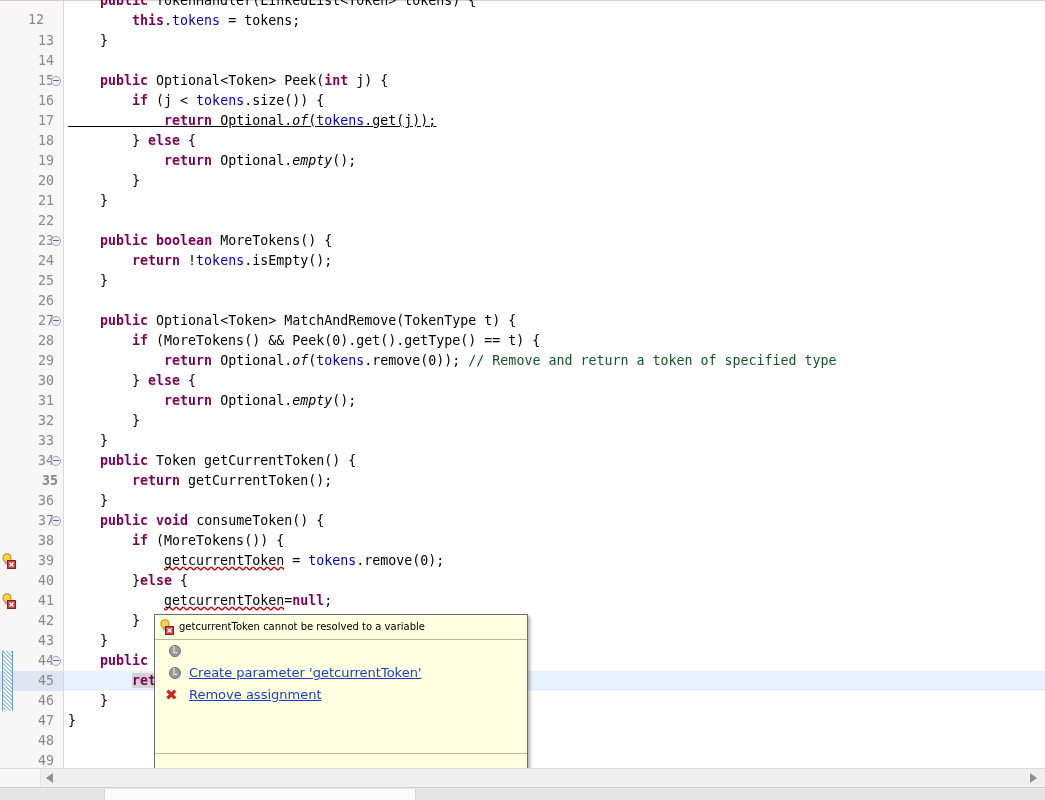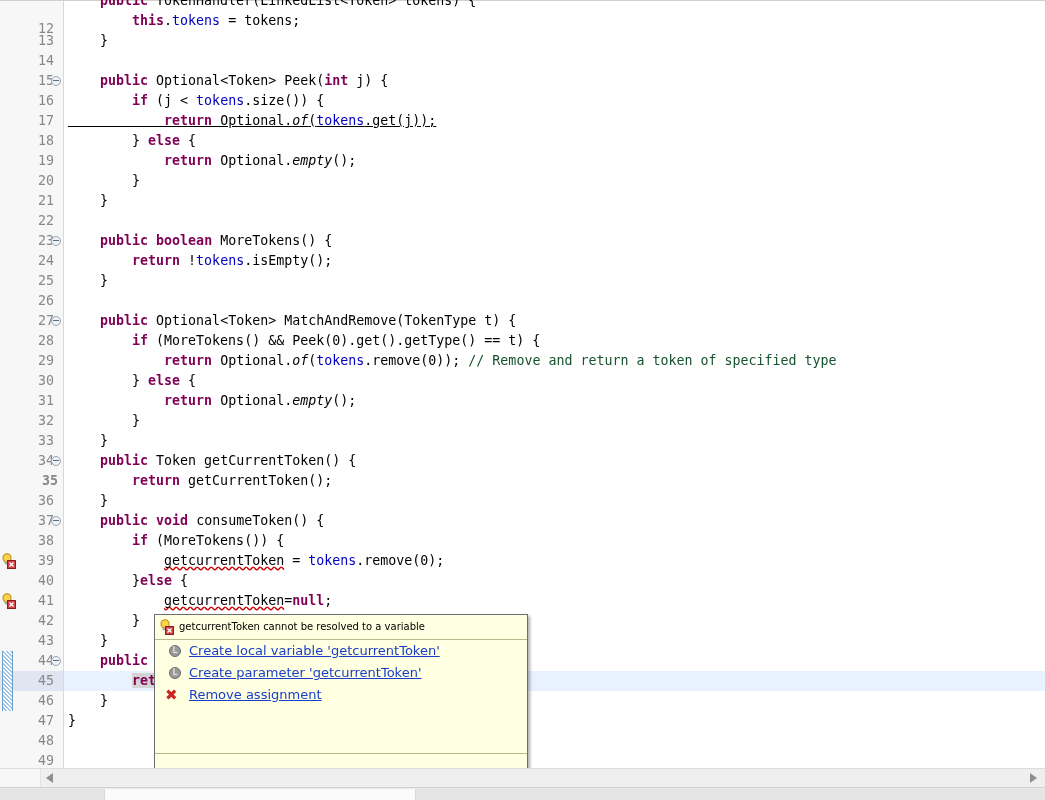--- a/index.html
+++ b/index.html
@@ -196,21 +196,21 @@
   <div class="editor-frame">
 
     <div class="ann-ruler"></div>
     <div class="gutter"></div>
     <div class="gutter-sep"></div>
 
     <div class="code-area"></div>
 
     <div id="rows-root">
         <div class="row" style="top: -10px; left: 66px; overflow: hidden;"><span class="codeline" style="position: static;"><span class="kw">    public</span><span class="plain"> TokenHandler(LinkedList&lt;Token&gt; tokens) {</span></span></div>
-        <div class="lineno" style="top: 18px; left: 18px; width: 36px;">12</div>
+        <div class="lineno" style="top: 9px; left: 18px; width: 36px; text-align: center;">12</div>
         <div class="codeline" style="top: 10px; left: 66px;"><span class="plain">        </span><span class="kw">this</span><span class="plain">.</span><span class="fld">tokens</span><span class="plain"> = tokens;</span></div>
         <div class="lineno" style="top: 30px; left: 18px; width: 36px;">13</div>
         <div class="codeline" style="top: 30px; left: 66px;"><span class="plain">    }</span></div>
         <div class="lineno" style="top: 50px; left: 18px; width: 36px;">14</div>
         <div class="codeline" style="top: 50px; left: 66px;"><span class="plain"></span></div>
         <div class="lineno" style="top: 70px; left: 18px; width: 36px;">15</div>
         <div class="fold" style="position: absolute; left: 51px; top: 75px;"></div>
         <div class="codeline" style="top: 70px; left: 66px;"><span class="plain">    </span><span class="kw">public</span><span class="plain"> Optional&lt;Token&gt; Peek(</span><span class="kw">int</span><span class="plain"> j) {</span></div>
         <div class="lineno" style="top: 90px; left: 18px; width: 36px;">16</div>
         <div class="codeline" style="top: 90px; left: 66px;"><span class="plain">        </span><span class="kw">if</span><span class="plain"> (j &lt; </span><span class="fld">tokens</span><span class="plain">.size()) {</span></div>
@@ -314,21 +314,21 @@
           <rect x="4" y="9" width="4" height="2" fill="#b9b9b9" stroke="#888" stroke-width="0.5"></rect>
           <rect x="6.5" y="7.5" width="8" height="8" fill="#d43f3f" stroke="#8b1f1f" stroke-width="1"></rect>
           <path d="M8.5 9.5 L12.5 13.5 M12.5 9.5 L8.5 13.5" stroke="#ffffff" stroke-width="1.4"></path>
         </svg>
       </span>
       <span class="hdr-text">getcurrentToken cannot be resolved to a variable</span>
     </div>
     <ul class="qf-list" id="qf-list">
         <li class="qf-item"><span class="qf-icon">
             <span class="ic-local" style="display:block">L</span>
-          </span><a>Create local variable 'getcurrentToken'</a></li>
+          </span></li>
         <li class="qf-item"><span class="qf-icon">
             <span class="ic-local" style="display:block">L</span>
           </span><a>Create parameter 'getcurrentToken'</a></li>
         <li class="qf-item"><span class="ic-remove">✖</span><a>Remove assignment</a></li>
       </ul>
     <div class="qf-footer"></div>
   </div>
 
   <div class="hscroll">
     <div class="hs-corner"></div>

